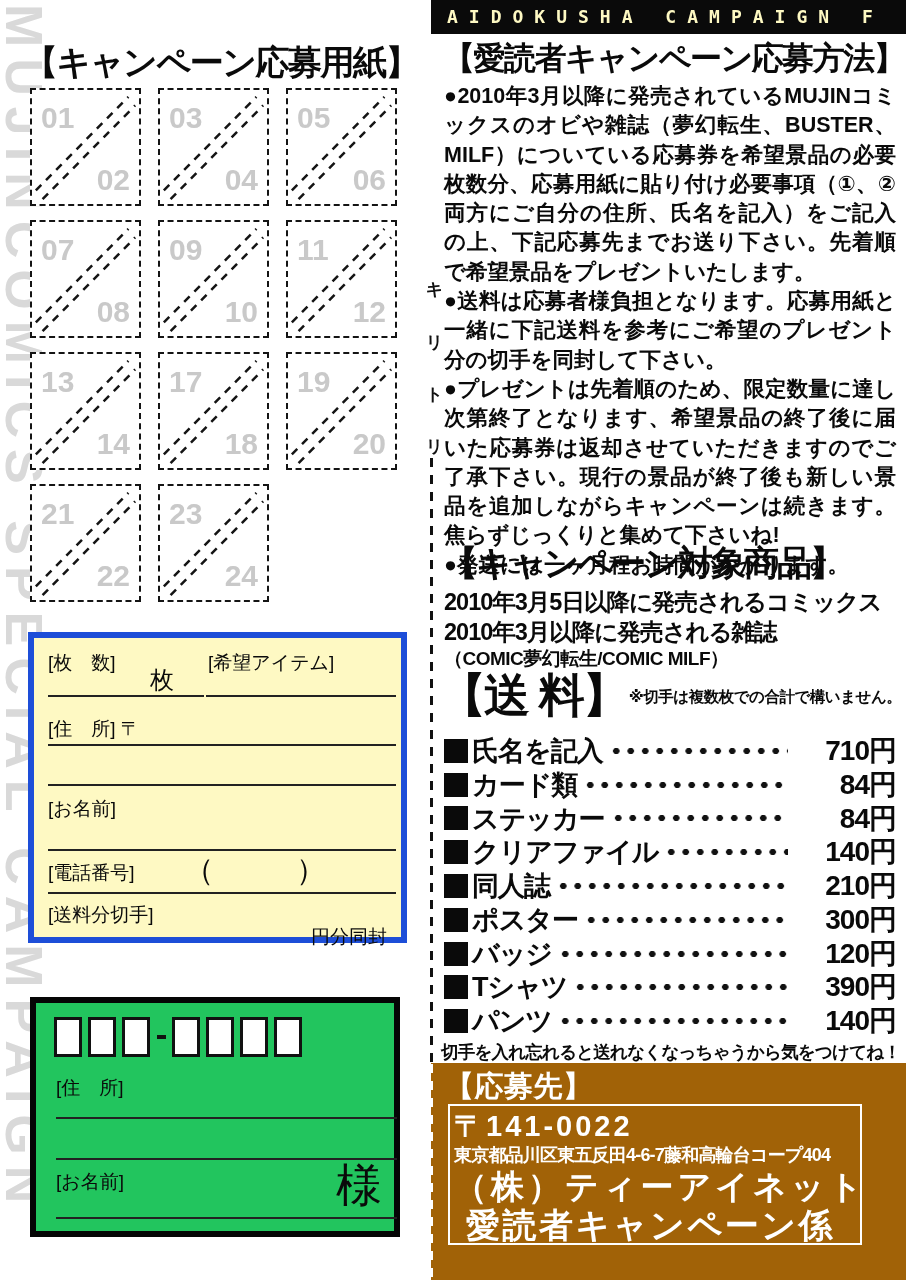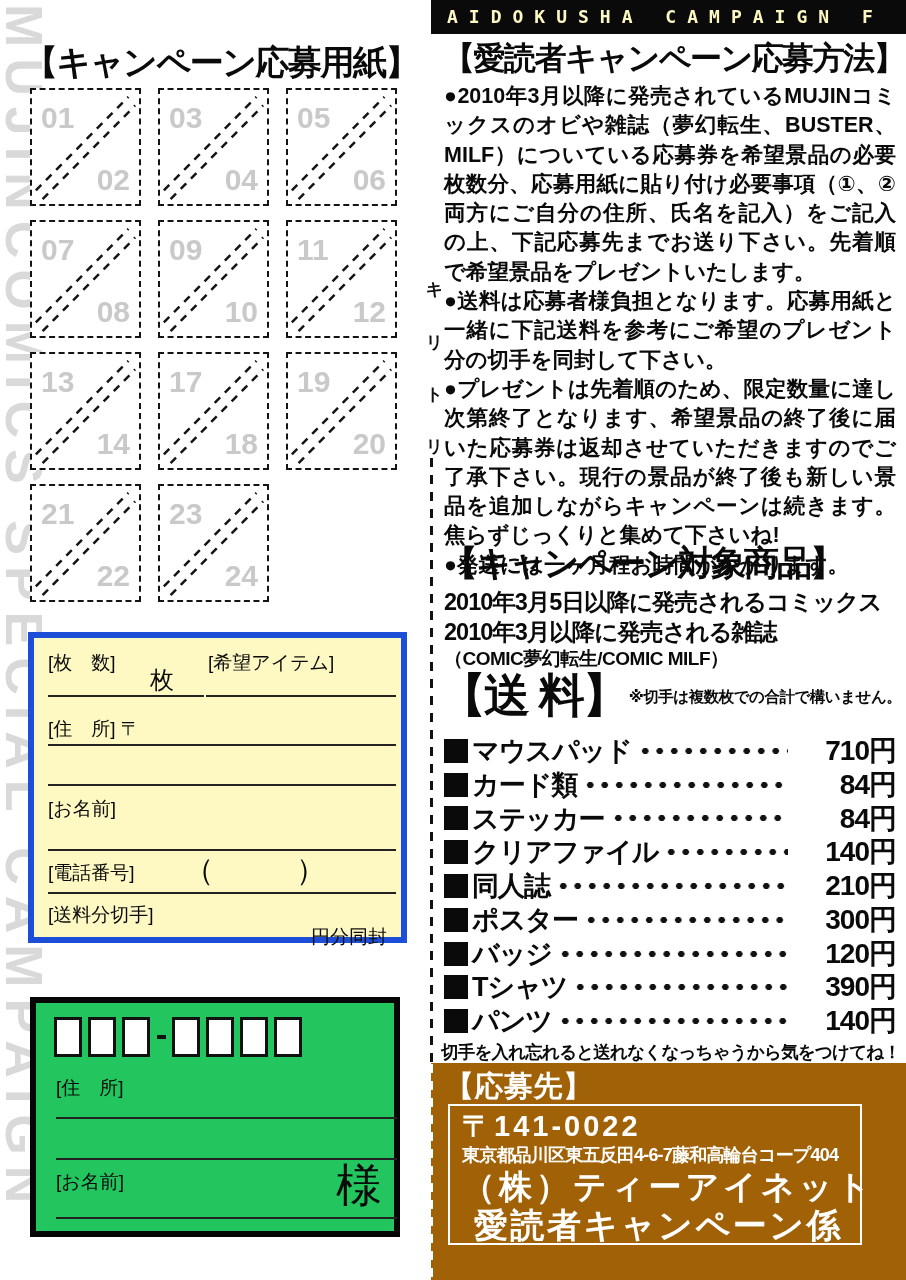--- a/index.html
+++ b/index.html
@@ -76,21 +76,21 @@
     background-image:radial-gradient(circle,#111 2.9px,transparent 3.5px);
     background-size:14.5px 12px;background-position:center left;background-repeat:repeat-x;}
   .pprice{flex:0 0 102px;text-align:right;font-size:28px;white-space:nowrap;letter-spacing:-1px;}
 
   .caution{position:absolute;left:441px;top:1040px;font-size:17.5px;font-weight:bold;letter-spacing:-0.8px;white-space:nowrap;}
 
   
   .dest{position:absolute;left:431px;top:1063px;width:475px;height:217px;background:#a16207;z-index:2;color:#fff;text-decoration:underline;}
   .dest-title{position:absolute;left:14px;top:4px;font-size:29px;font-weight:bold;letter-spacing:0.5px;}
   .dest-inner{position:absolute;left:17px;top:41px;width:414px;height:141px;
-    border:2px solid #fff;box-sizing:border-box;padding:3px 12px;}
+    border:2px solid #fff;box-sizing:border-box;padding:3px 4px;}
   .d-postal{font-size:29px;font-weight:bold;letter-spacing:3px;line-height:35px;white-space:nowrap;}
   .d-addr{font-size:18px;font-weight:bold;letter-spacing:-0.8px;line-height:23px;white-space:nowrap;}
   .d-company{font-size:33px;font-weight:bold;letter-spacing:4px;line-height:39px;white-space:nowrap;}
   .d-dept{font-size:34px;font-weight:bold;letter-spacing:2.5px;line-height:39px;white-space:nowrap;margin-left:12px;}
 </style>
 </head>
 <body>
 
 <div class="page">
 
@@ -254,21 +254,21 @@
   <div class="target-l3">（COMIC夢幻転生/COMIC MILF）</div>
 
   <div class="ship-head">
     <span class="ship-title">【送 料】</span>
     <span class="ship-note">※切手は複数枚での合計で構いません。</span>
   </div>
 
   <div class="price-list">
     <div class="price-row">
       <span class="sq"></span>
-      <span class="plabel">マウスパッド</span>
+      <span class="plabel">氏名を記入</span>
       <span class="leader"></span>
       <span class="pprice">710円</span>
     </div>
     <div class="price-row">
       <span class="sq"></span>
       <span class="plabel">カード類</span>
       <span class="leader"></span>
       <span class="pprice">84円</span>
     </div>
     <div class="price-row">

